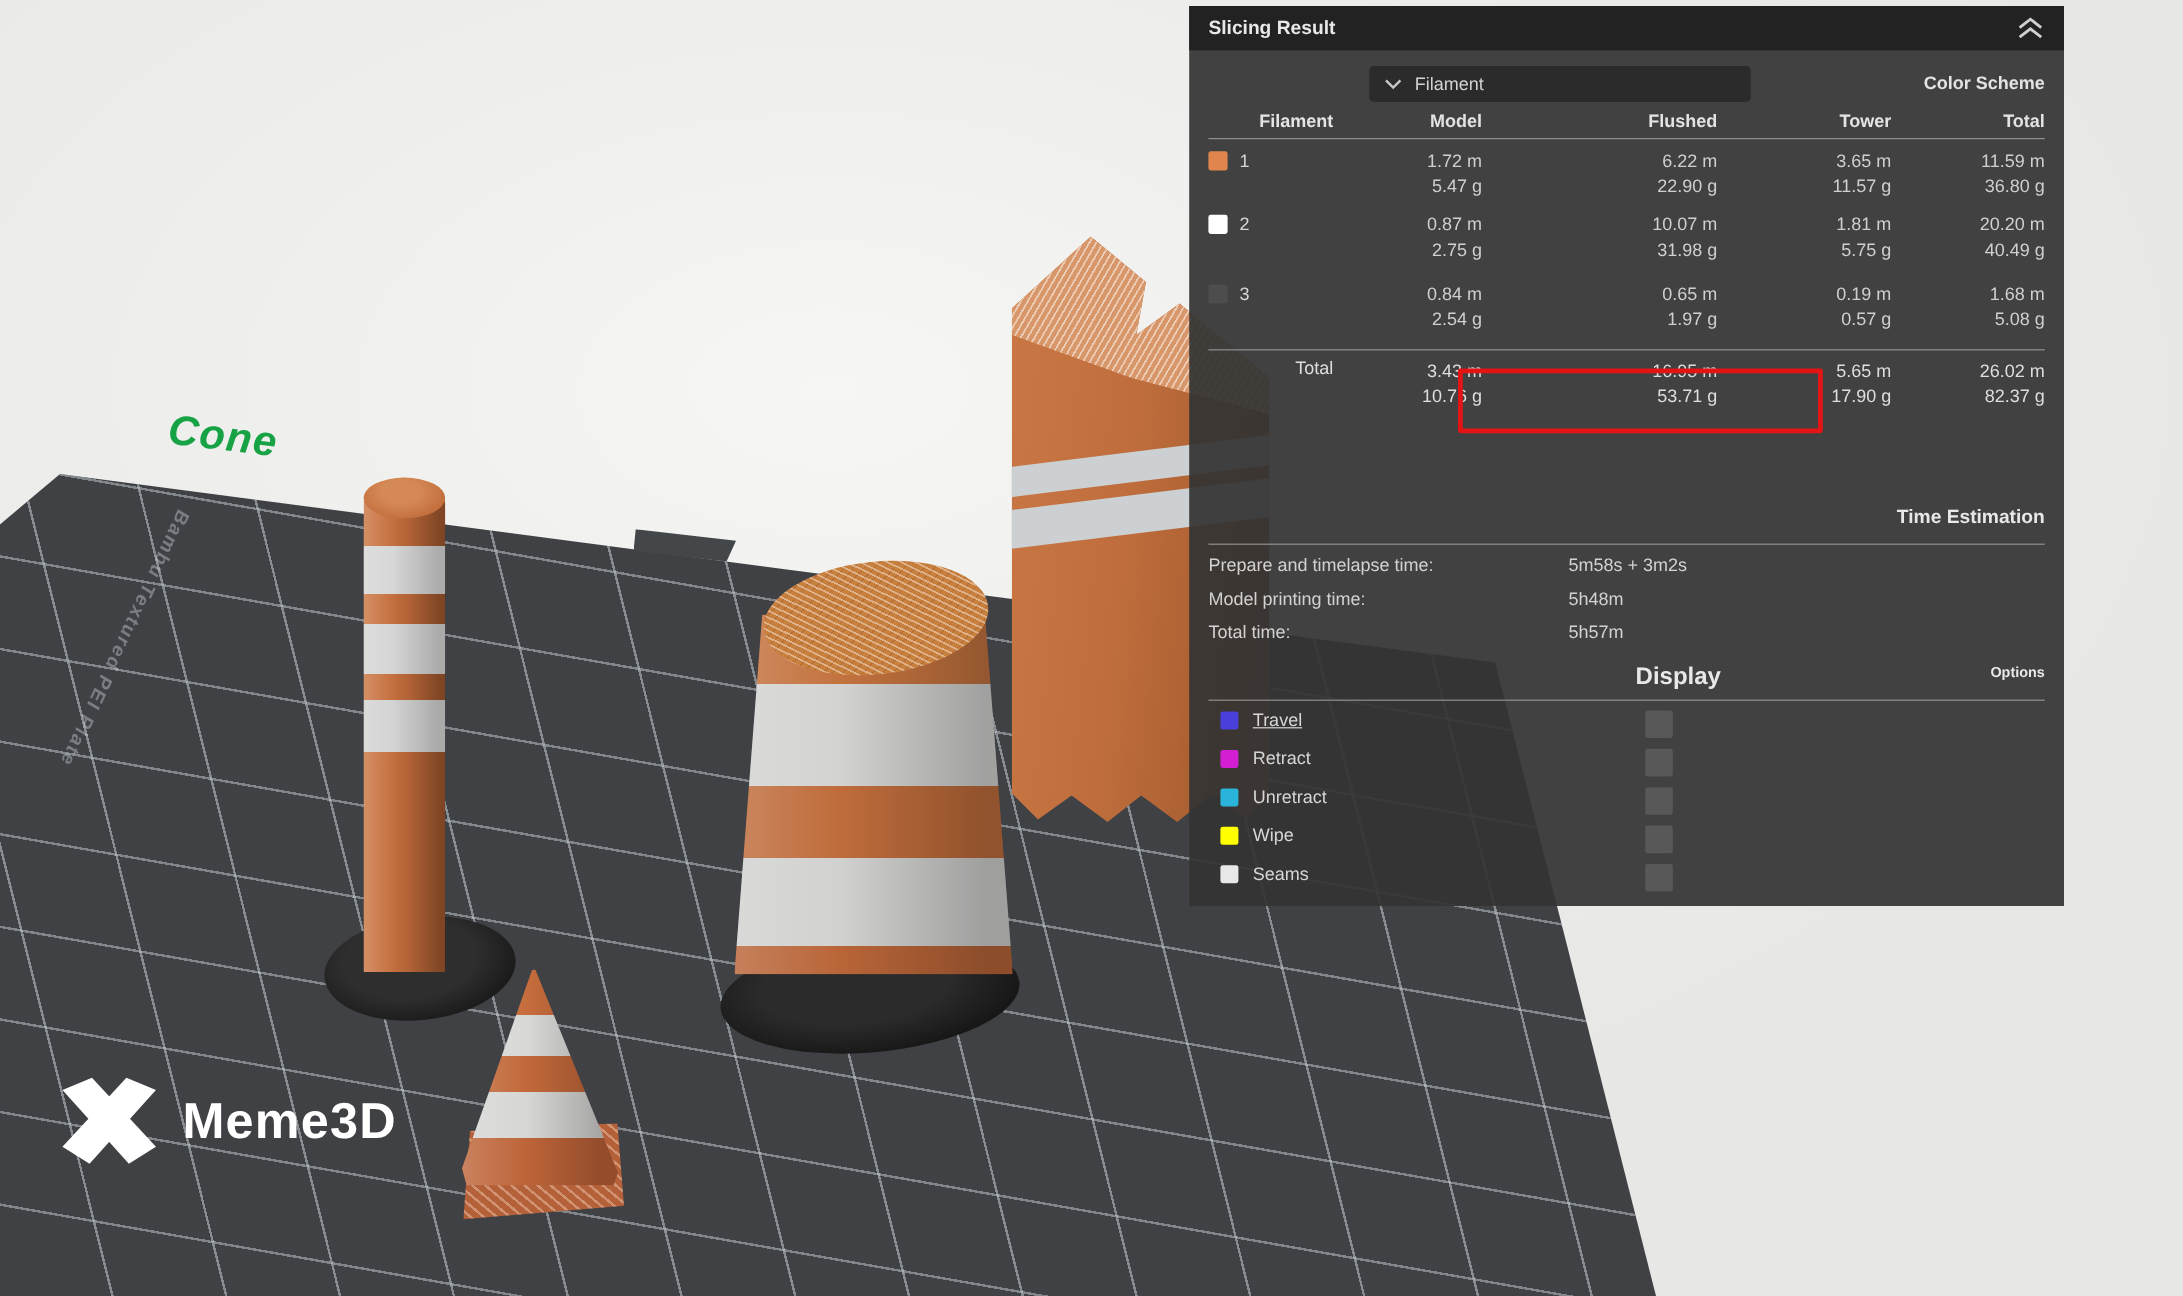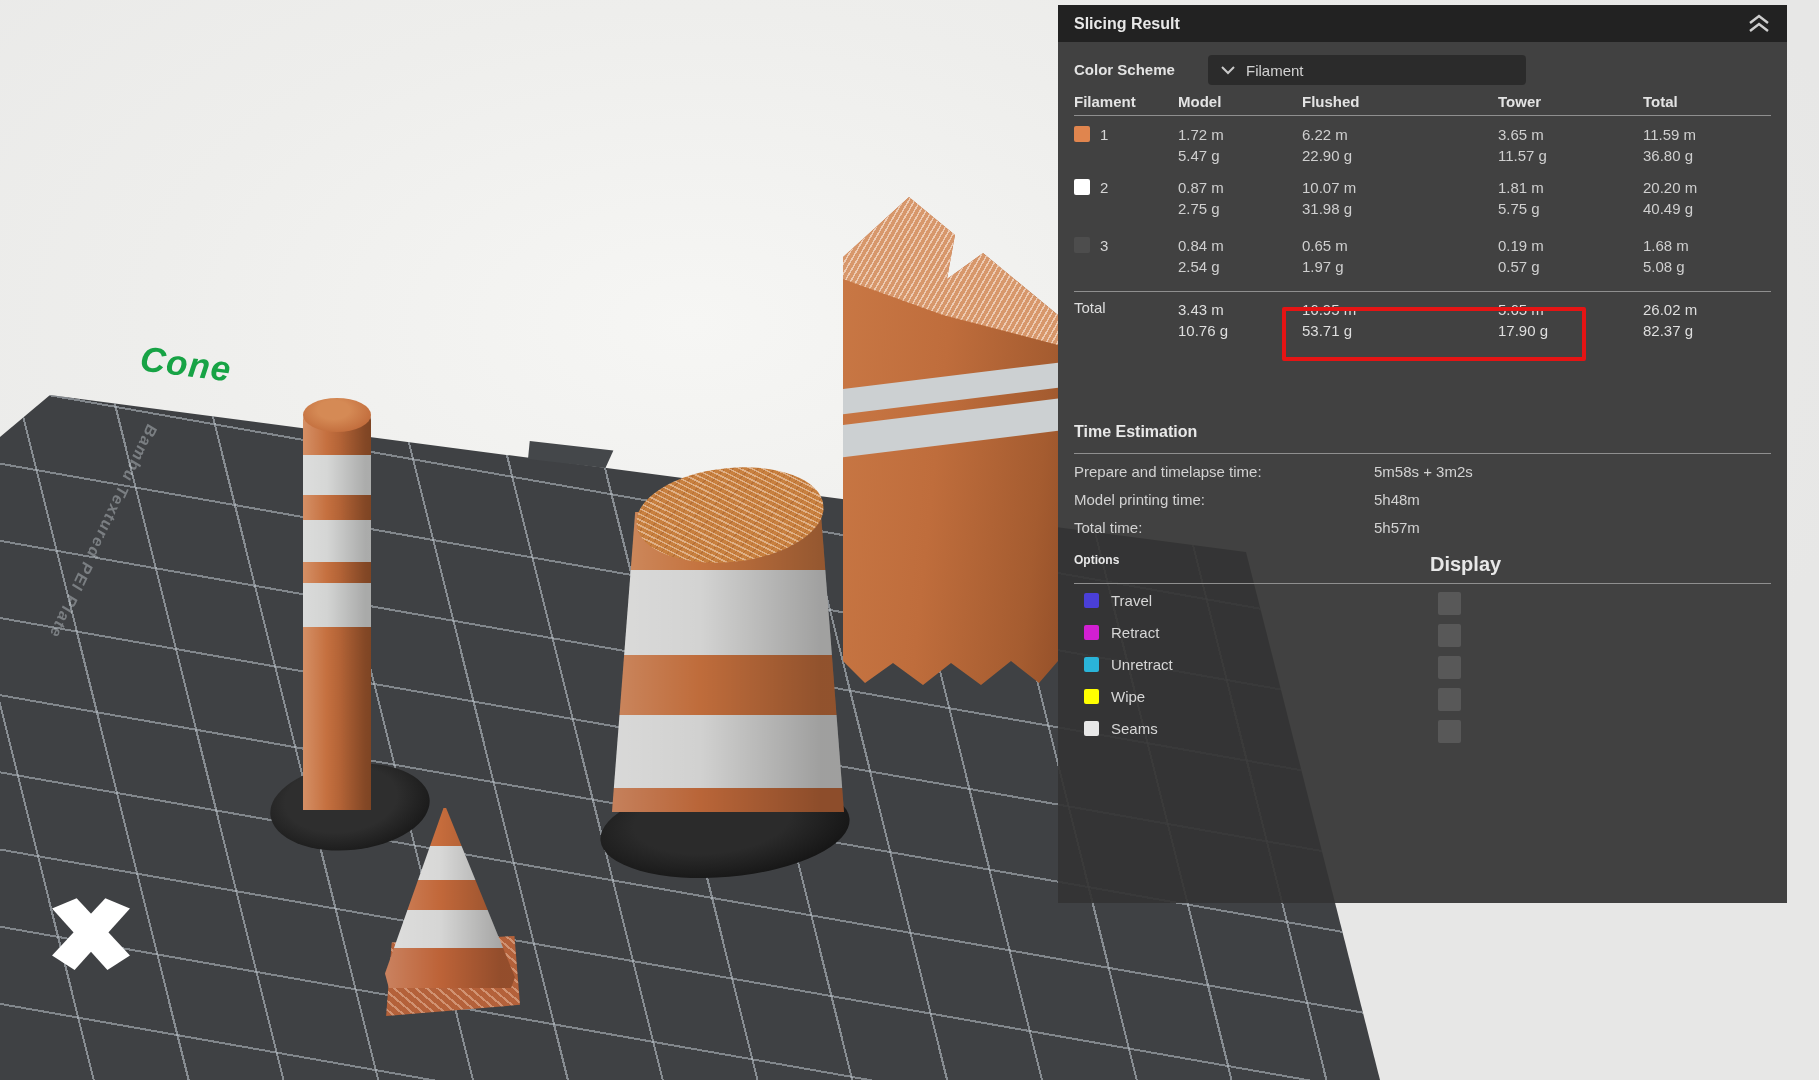--- a/index.html
+++ b/index.html
@@ -72,22 +72,22 @@
   #tower-stripe-1{top:182px;height:25px;}
   #tower-stripe-2{top:218px;height:32px;}
 
   #model-label{left:140px;top:344px;color:#17a345;font-size:35px;font-weight:bold;font-style:italic;
     transform:rotate(7deg);letter-spacing:1px;}
 
   #watermark{left:50px;top:896px;display:flex;align-items:center;gap:20px;color:#fff;}
   #watermark .wm-text{font-size:42px;font-weight:600;letter-spacing:1px;}
 
   
-  #panel{left:1058px;top:5px;width:729px;height:898px;background:rgba(52,52,52,.93);
-    color:#d6d6d6;font-size:15px;}
+  #panel{left:991px;top:5px;width:729px;height:750px;background:rgba(52,52,52,.93);
+    color:#d6d6d6;font-size:15px;text-align:right;}
   #panel-header{position:absolute;left:0;top:0;width:100%;height:37px;background:rgba(33,33,33,.96);
     display:flex;align-items:center;}
   #panel-title{margin-left:16px;font-size:16px;font-weight:bold;color:#e8e8e8;}
   #collapse-btn{position:absolute;right:16px;top:8px;width:24px;height:22px;cursor:pointer;}
 
   .prow{position:absolute;left:16px;right:16px;}
   #cs-row{top:50px;height:30px;}
   #cs-label{font-weight:bold;color:#e3e3e3;line-height:30px;}
   #cs-dropdown{position:absolute;left:134px;top:0;width:318px;height:30px;background:#2b2b2b;
     border-radius:4px;display:flex;align-items:center;gap:10px;padding-left:12px;box-sizing:border-box;color:#d2d2d2;}
@@ -112,21 +112,21 @@
   #time-title{top:418px;font-weight:bold;color:#e8e8e8;font-size:16px;}
   .time-row{position:absolute;left:16px;color:#d2d2d2;}
   .time-val{position:absolute;left:300px;color:#d2d2d2;white-space:nowrap;}
   #time-0{top:458px;} #time-1{top:486px;} #time-2{top:514px;}
 
   #opts-title{top:548px;font-weight:bold;color:#e8e8e8;font-size:12px;}
   #display-title{position:absolute;left:372px;top:548px;font-weight:bold;color:#e8e8e8;font-size:20px;}
   .opt-row{position:absolute;left:26px;display:flex;align-items:center;gap:12px;color:#d6d6d6;}
   .opt-swatch{width:15px;height:15px;border-radius:2px;flex:none;}
   .opt-check{position:absolute;left:380px;width:23px;height:23px;background:#585858;border-radius:2px;cursor:pointer;}
-  .or-0{top:587px;} .or-1{top:619px;} .or-2{top:651px;} .or-3{top:683px;} .or-4{top:715px;}
+  .or-0{top:587px;text-decoration:underline;} .or-1{top:619px;} .or-2{top:651px;} .or-3{top:683px;} .or-4{top:715px;}
 </style>
 </head>
 <body>
 
 <div id="scene" class="abs">
 
   <div id="plate" class="abs"></div>
   <div id="plate-tab" class="abs"></div>
   <div id="plate-label" class="abs">Bambu Textured PEI Plate</div>
 
@@ -147,20 +147,21 @@
     <div id="tower-topface"></div>
   </div>
 
   <div id="model-label" class="abs">Cone</div>
 
   <div id="watermark" class="abs">
     <svg width="82" height="76" viewBox="0 0 80 74">
       <polygon points="2,12 26,2 78,58 56,72" fill="#ffffff"></polygon>
       <polygon points="78,12 54,2 2,58 24,72" fill="#ffffff"></polygon>
     </svg>
+    <span class="wm-text">Meme3D</span>
   </div>
 </div>
 
 <div id="panel" class="abs">
 
   <div id="panel-header">
     <span id="panel-title">Slicing Result</span>
     <svg id="collapse-btn" viewBox="0 0 24 22">
       <polyline points="3,10 12,3 21,10" fill="none" stroke="#cfcfcf" stroke-width="2.4"></polyline>
       <polyline points="3,18 12,11 21,18" fill="none" stroke="#cfcfcf" stroke-width="2.4"></polyline>

